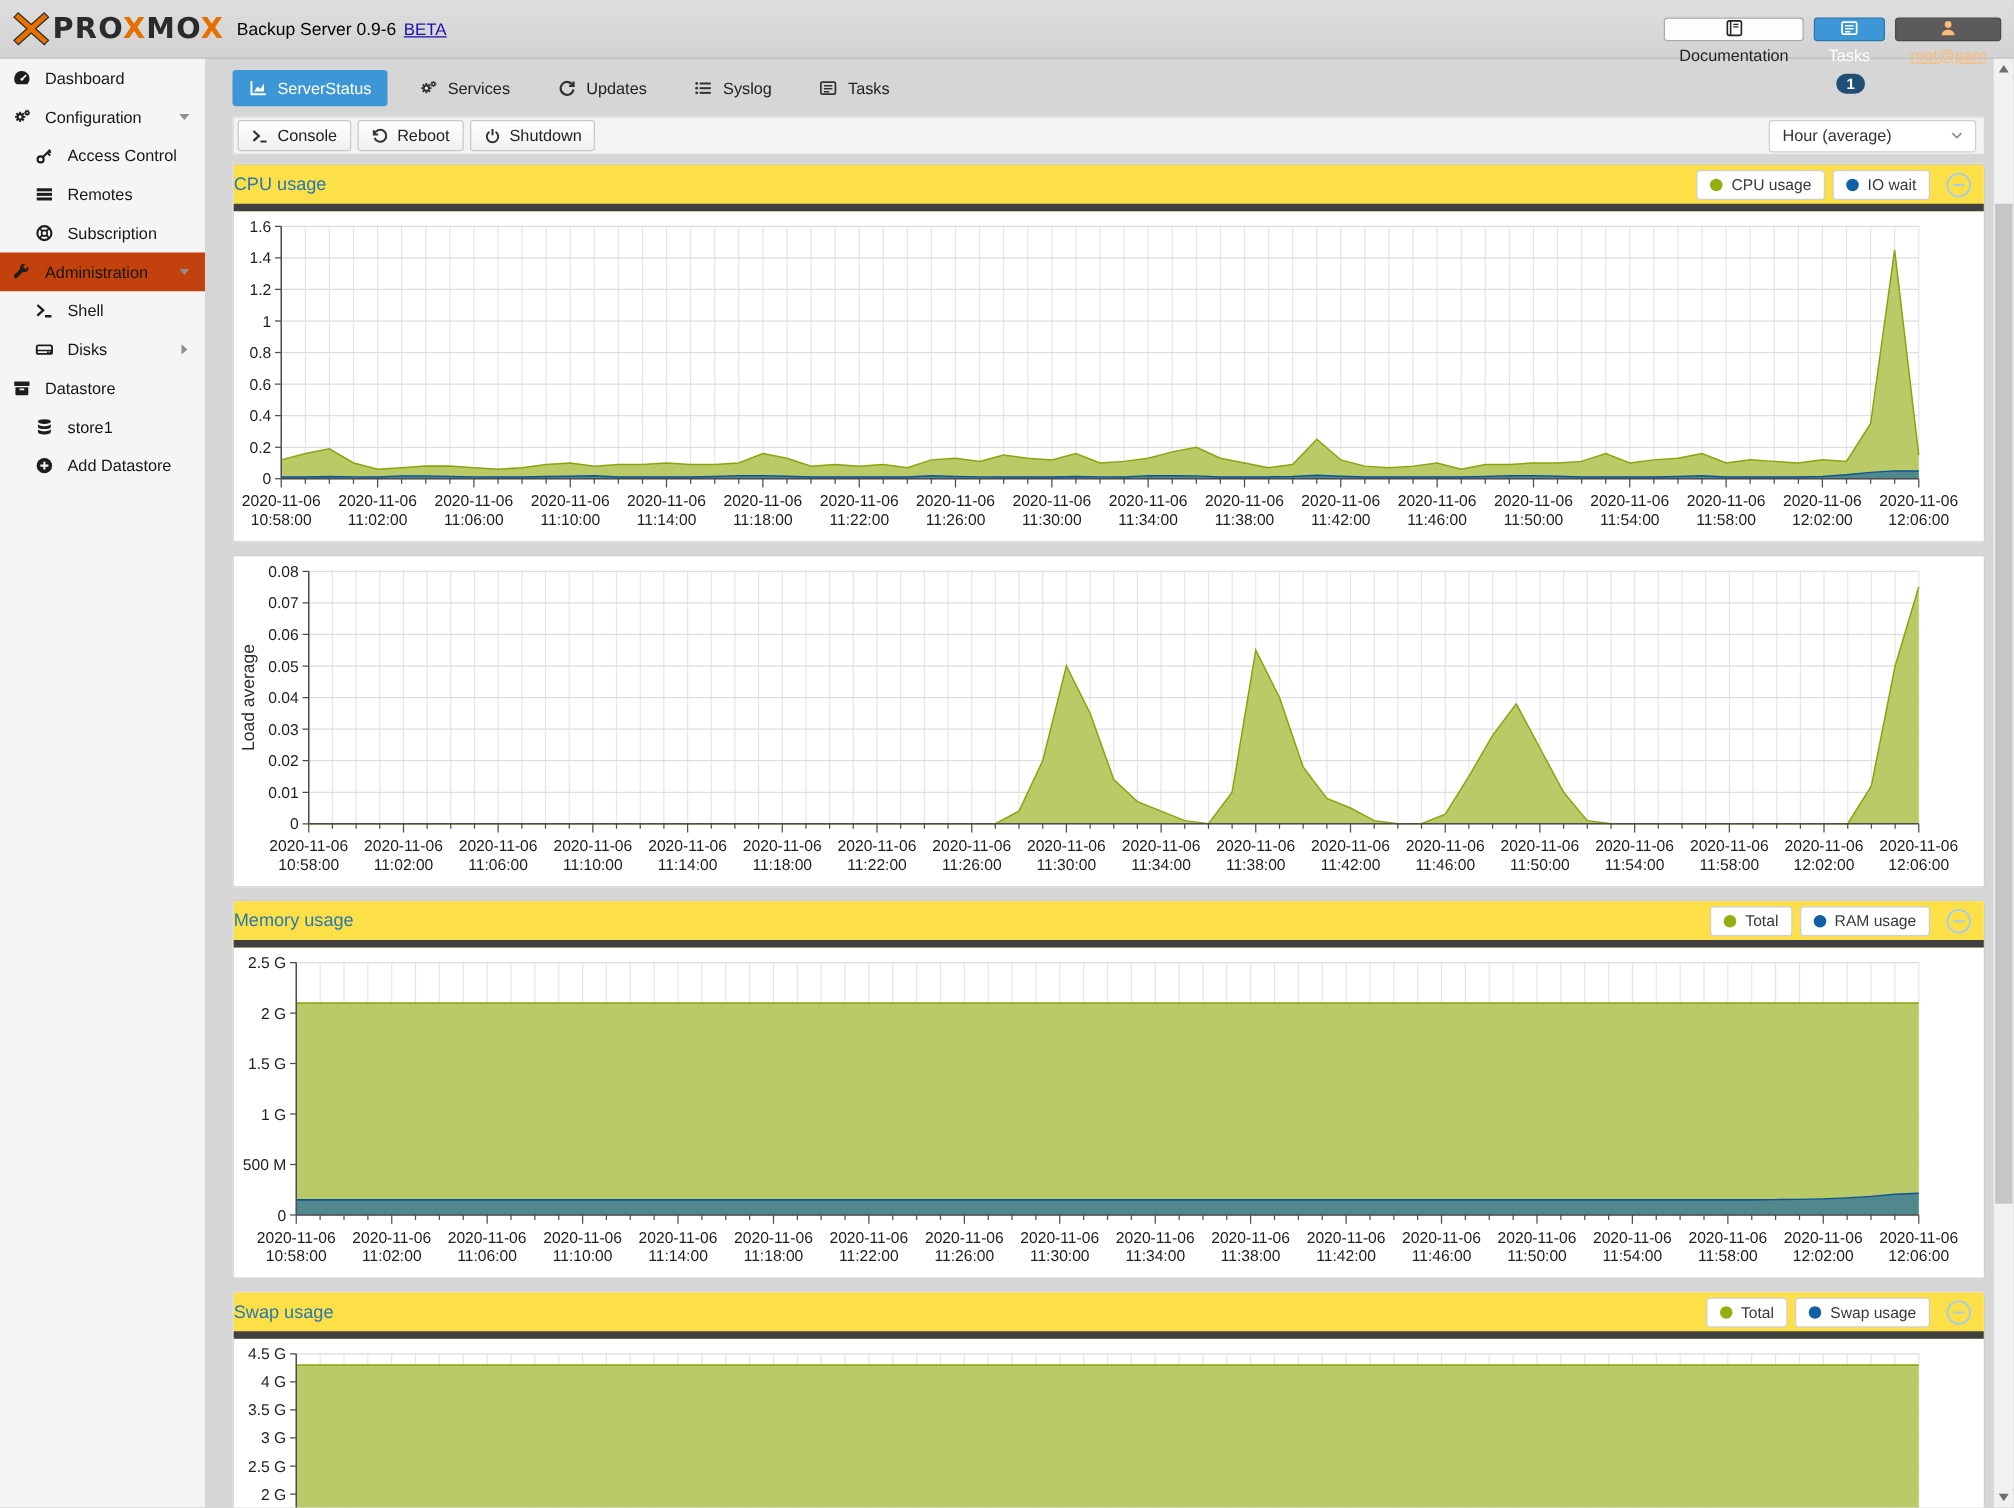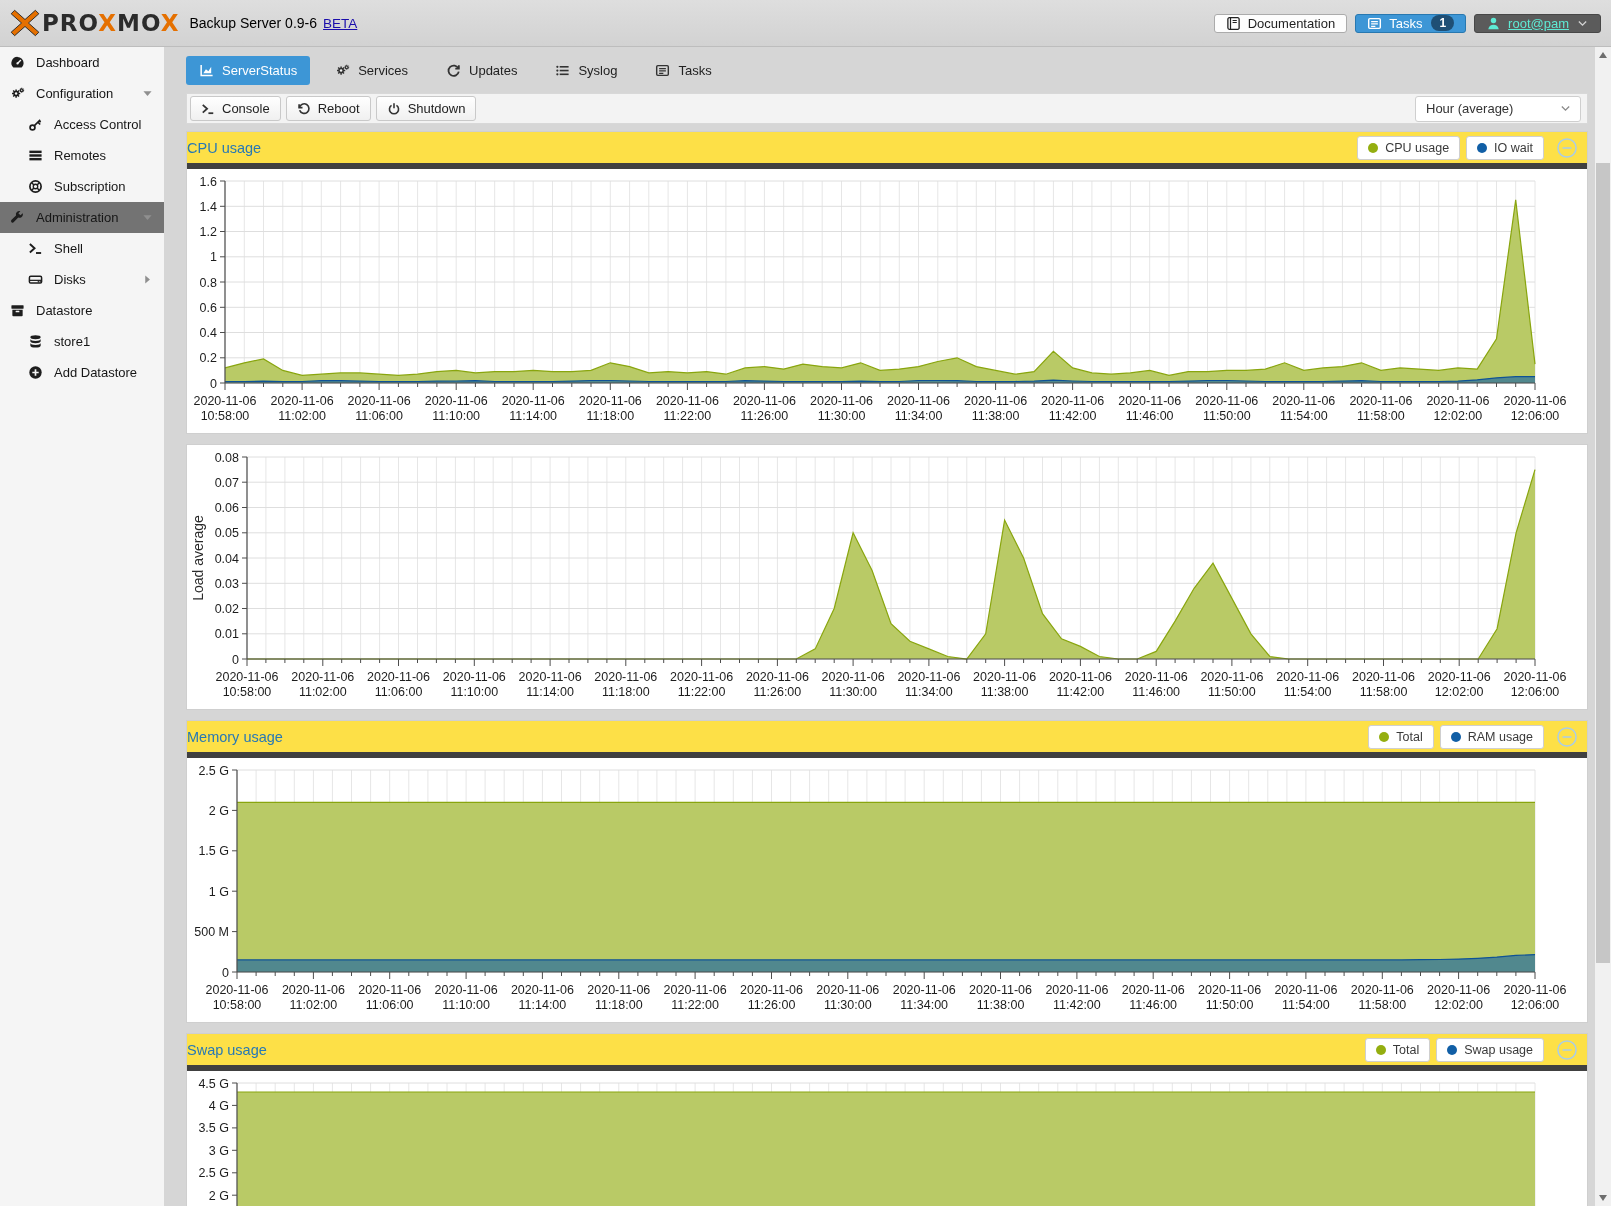--- a/index.html
+++ b/index.html
@@ -12,38 +12,38 @@
     display:flex; align-items:center; padding:0 10px; }
   .brand { display:flex; align-items:center; gap:2px; }
   .logo-x { width:30px; height:30px; }
   .brand-word { font-weight:bold; font-size:23px; letter-spacing:1px; color:#2b2b2b;
     font-family:"DejaVu Sans", sans-serif;text-align:right; }
   .brand-word .ox { color:#e57000; }
   .product { margin-left:10px; font-size:14px; color:#000; }
   .beta-link { margin-left:6px; font-size:13.5px; color:#1a0dab; text-decoration:underline; cursor:pointer; }
   .hdr-right { margin-left:auto; display:flex; align-items:center; gap:8px; }
   .hbtn { height:19px; display:flex; align-items:center; gap:7px; padding:0 11px;
-    border-radius:3px; font-size:13px; cursor:pointer; }
+    border-radius:3px; font-size:13px; cursor:pointer;flex-direction:column; }
   .hbtn .ic { width:15px; height:15px; display:inline-flex; }
   .hbtn svg { width:100%; height:100%; }
   .btn-doc { background:#fdfdfd; border:1px solid #ababab; color:#222; }
   .btn-tasks { background:#3d96d6; border:1px solid #2878b0; color:#fff; }
   .btn-tasks .badge { background:#1f4f75; color:#fff; font-size:12px; font-weight:bold;
     border-radius:9px; padding:1px 8px; margin-left:2px; }
-  .btn-user { background:#5b5b5b; border:1px solid #474747; color:#5eead4;text-decoration:underline; }
+  .btn-user { background:#5b5b5b; border:1px solid #474747; color:#fdba74;text-decoration:underline; }
   .btn-user .caret { width:13px; height:13px; color:#d3d3d3; }
 
   
   .sidebar { position:absolute; top:47px; left:0; width:164px; height:1159px; background:#f5f5f5; }
   .side-item { position:relative; height:31px; display:flex; align-items:center; cursor:pointer; color:#161616; }
   .side-item .icon { width:17px; height:15px; display:inline-flex; margin-right:9px; color:#1d1d1d; }
   .side-item .icon svg { width:15px; height:15px; }
   .side-item.lvl0 { padding-left:10px; }
   .side-item.lvl1 { padding-left:28px; }
-  .side-item.selected { background:#737373; }
+  .side-item.selected { background:#c2410c; }
   .expander { position:absolute; right:10px; width:13px; height:13px; color:#8f8f8f; }
   .expander svg { width:13px; height:13px; }
 
   
   .content { position:absolute; top:47px; left:186px; width:1402px; }
   .page-title { margin:8px 2px 0 2px; font-size:15px; color:#2778b5; }
   .tabbar { display:flex; gap:12px; margin-top:9px; align-items:center; }
   .tab { height:29px; display:flex; align-items:center; gap:8px; padding:0 13px;
     border-radius:3px; font-size:13px; color:#222; cursor:pointer; }
   .tab .ic { width:15px; height:15px; display:inline-flex; color:#333; }

